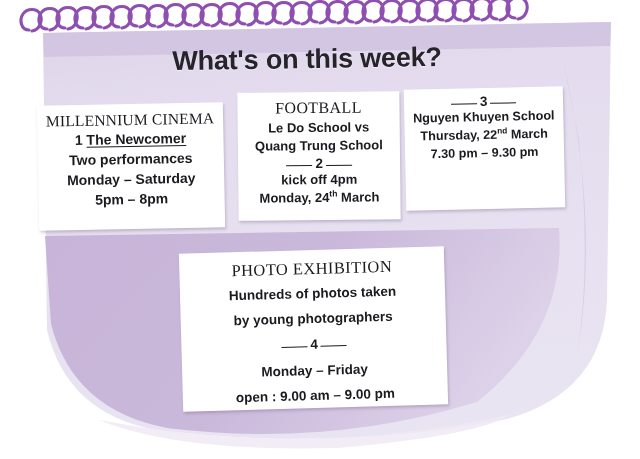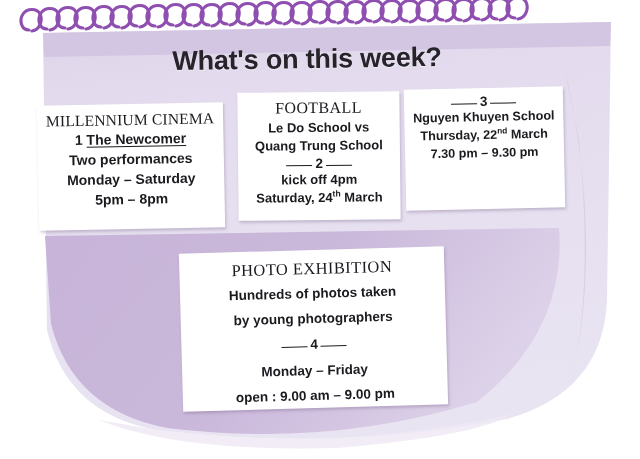--- a/index.html
+++ b/index.html
@@ -207,21 +207,21 @@
   </div>
 
   <div class="card" id="card-football">
     <div class="heading">FOOTBALL</div>
     <div class="line">Le Do School vs</div>
     <div class="line">Quang Trung School</div>
     <div class="blank-line">
       <span class="dash"></span><span>2</span><span class="dash"></span>
     </div>
     <div class="line">kick off 4pm</div>
-    <div class="line"><span>Saturday, 24</span><sup>th</sup><span> March</span></div>
+    <div class="line"><span>Monday, 24</span><sup>th</sup><span> March</span></div>
   </div>
 
   <div class="card" id="card-nguyen">
     <div class="blank-line">
       <span class="dash"></span><span>3</span><span class="dash"></span>
     </div>
     <div class="line">Nguyen Khuyen School</div>
     <div class="line"><span>Thursday, 22</span><sup>nd</sup><span> March</span></div>
     <div class="line">7.30 pm – 9.30 pm</div>
   </div>

